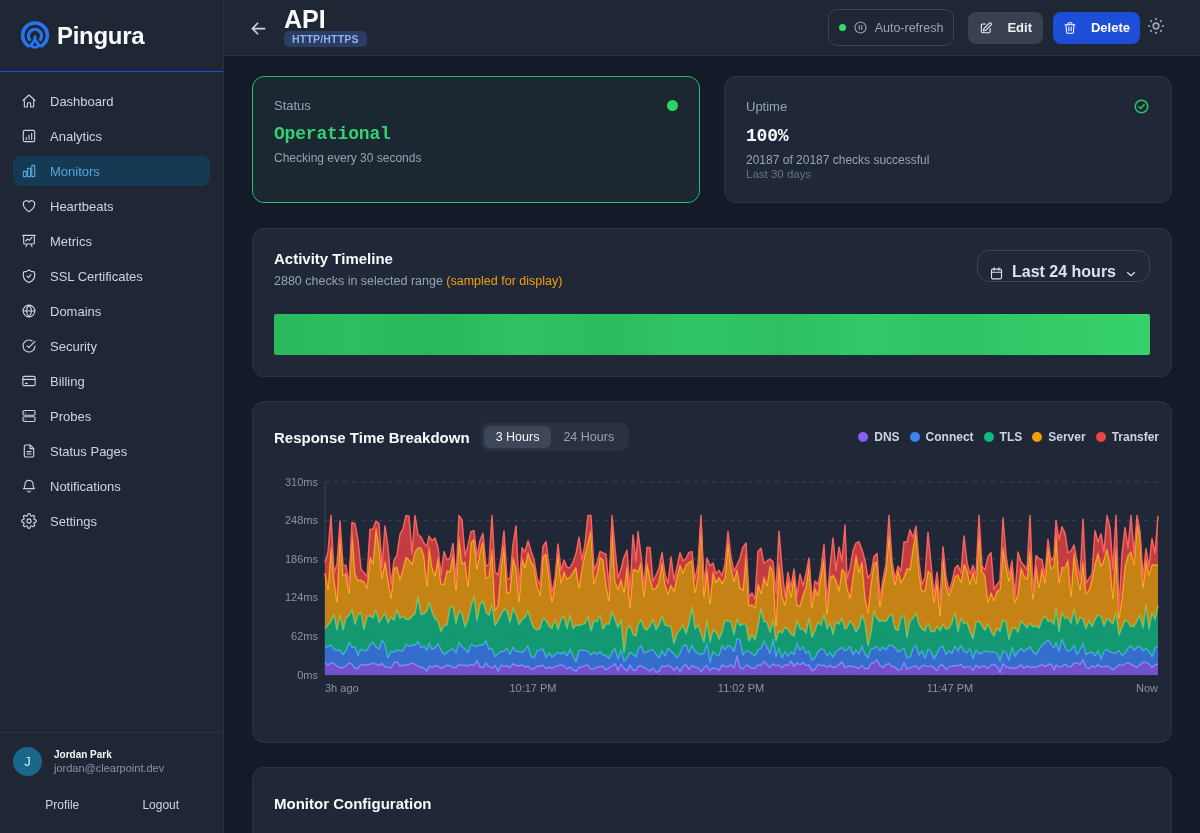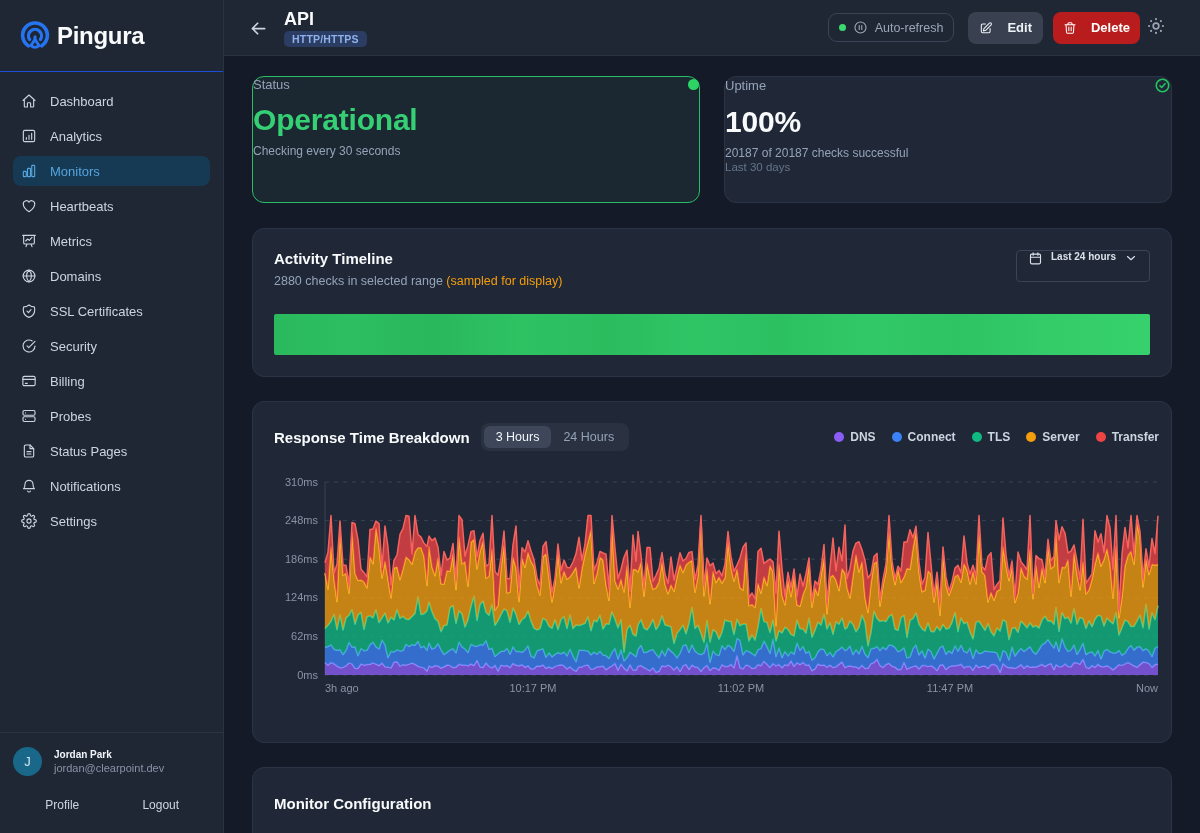--- a/index.html
+++ b/index.html
@@ -16,56 +16,56 @@
 .userrow { display:flex; align-items:center; }
 .avatar { width:29px; height:29px; border-radius:50%; background:#19688a; color:#d8e6ee; font-size:13px; display:flex; align-items:center; justify-content:center; }
 .uname { font-size:10px; font-weight:700; color:#f1f5f9; }
 .uemail { font-size:11px; color:#8a93a6; margin-top:2px; }
 .ubtns { display:flex; margin-top:22px; }
 .ubtns div { flex:1; text-align:center; font-size:12px; color:#cbd5e1; }
 .main { margin-left:224px; }
 .topbar { height:56px; background:#1f2735; border-bottom:1px solid #2a3344; display:flex; align-items:center; padding:0 34px 0 24px; }
 .backarrow { color:#cbd5e1; width:24px; margin-top:5px; }
 .titleblock { margin-left:12px; }
-.title { font-size:18px; font-weight:700; color:#f8fafc; line-height:20px; }
+.title { font-size:25px; font-weight:700; color:#f8fafc; line-height:20px; }
 .badge { display:inline-block; background:#2c3d63; color:#8fb1ec; font-size:10.5px; font-weight:700; padding:2px 8px; border-radius:5px; margin-top:1px; letter-spacing:0.2px; }
 .tbright { margin-left:auto; display:flex; align-items:center; }
-.pill { display:flex; align-items:center; border:1px solid #3a4456; border-radius:9px; height:29px; padding:0 10px; color:#9aa5b5; font-size:12.5px; }
+.pill { display:flex; align-items:center; border:1px solid #3a4456; border-radius:9px; height:37px; padding:0 10px; color:#9aa5b5; font-size:12.5px; }
 .pill .dot { width:7px; height:7px; border-radius:50%; background:#3cd96f; margin-right:7px; }
 .btn { display:flex; align-items:center; height:32px; border-radius:8px; font-size:13px; font-weight:600; padding:0 12px; }
 .btn.edit { background:#394150; color:#eef2f7; margin-left:14px; padding:0 11px; }
-.btn.delete { background:#b91c1c; color:#fff; margin-left:10px; padding:0 10px; }
+.btn.delete { background:#1d4ed8; color:#fff; margin-left:10px; padding:0 10px; }
 .btn svg { margin-right:7px; }
 .suntoggle { margin-left:6px; margin-top:1px; color:#9aa5b5; }
 .content { padding:20px 28px; }
 .statrow { display:flex; gap:24px; }
 .card { background:#202837; border:1px solid #2b3447; border-radius:12px; }
-.stat { flex:1; height:127px; }
+.stat { flex:1; height:127px; padding:21px; }
 .stat.green { background:#1b2731; border:1.5px solid #2bbd63; }
 .stathead { display:flex; align-items:center; justify-content:space-between; }
 .statlabel { font-size:13px; color:#94a3b8; }
-.statvalue { font-size:30px; font-weight:700; color:#f8fafc; margin-top:11px; letter-spacing:-0.2px; }
+.statvalue { font-size:18px; font-weight:700; color:#f8fafc; margin-top:11px; letter-spacing:-0.2px;font-family:Liberation Mono, monospace; }
 .statvalue.green { color:#35cf74; }
 .statsub { font-size:12px; color:#94a3b8; margin-top:7px; }
 .statsub2 { font-size:11.5px; color:#64748b; margin-top:1px; }
 .gdot { width:11px; height:11px; border-radius:50%; background:#2bd465; }
 .actcard { margin-top:25px; padding:21px 21px 21px 21px; }
 .acthead { display:flex; align-items:flex-start; }
 .cardtitle { font-size:15px; font-weight:700; color:#f8fafc; }
 .actsub { font-size:12.5px; color:#94a3b8; margin-top:7px; }
 .actsub .orange { color:#f59e0b; }
-.drop { margin-left:auto; display:flex; align-items:flex-start; border:1px solid #3a4456; border-radius:4px; height:32px; padding:0 11px; color:#dbe2ec; font-size:10px; font-weight:600; gap:8px; }
+.drop { margin-left:auto; display:flex; align-items:flex-end; border:1px solid #3a4456; border-radius:12px; height:32px; padding:0 11px; color:#dbe2ec; font-size:16px; font-weight:600; gap:8px; }
 .greenbar { margin-top:26px; height:41px; border-radius:2px;
  background: linear-gradient(90deg,#2aba5d 0%,#2cbe60 9%,#29b85b 18%,#2ec263 28%,#2bbc5e 38%,#2fc565 48%,#2cc061 58%,#31c967 68%,#2ec363 78%,#33cc69 88%,#36d06d 100%); }
 .respcard { margin-top:24px; padding:21px 12px 41px 21px; height:342px; }
 .resphead { display:flex; align-items:center; }
 .tabs { display:flex; background:#2a3140; border-radius:8px; padding:3px; margin-left:11px; }
 .tab { font-size:12.5px; padding:4px 12px; border-radius:6px; color:#94a3b8; }
 .tab.active { background:#3e4659; color:#f1f5f9; }
-.legend { margin-left:auto; display:flex; align-items:center; gap:16px; }
+.legend { margin-left:auto; display:flex; align-items:center; gap:10px; }
 .legitem { display:flex; align-items:center; font-size:12px; font-weight:600; color:#cbd5e1; }
 .legitem i { width:10px; height:10px; border-radius:50%; margin-right:6px; }
 .chartwrap { margin-top:19px; position:relative; } .chartwrap svg { display:block; }
 .cfgcard { margin-top:24px; padding:27px 21px; height:120px; }
 </style>
 </head>
 <body>
 <aside class="sidebar">
   <div class="logo">
       <svg width="30" height="30" viewBox="0 0 24 24" fill="none" stroke="#2575f2" stroke-linecap="round" stroke-linejoin="round">
@@ -105,31 +105,31 @@
         <span>Heartbeats</span>
       </a>
 <a>
         <svg width="16" height="16" viewBox="0 0 24 24" fill="none" stroke="currentColor" stroke-width="1.7" stroke-linecap="round" stroke-linejoin="round">
           <path d="M2.5 3.5h19M4 3.5v11a2 2 0 002 2h12a2 2 0 002-2v-11M9 16.5l-1.5 4M15 16.5l1.5 4M7 12l3-3 2.5 2 4-4.5"></path>
         </svg>
         <span>Metrics</span>
       </a>
 <a>
         <svg width="16" height="16" viewBox="0 0 24 24" fill="none" stroke="currentColor" stroke-width="1.7" stroke-linecap="round" stroke-linejoin="round">
+          <path d="M12 2.8c2.2 2 5 3.1 8 3.1.4 1.3.6 2.6.6 4 0 5.6-3.7 10.3-8.6 11.6C7.1 20.2 3.4 15.5 3.4 9.9c0-1.4.2-2.7.6-4 3 0 5.8-1.1 8-3.1z"></path>
+          <path d="M9 12.2l2.2 2.2 3.8-4.4"></path>
+        </svg>
+        <span>SSL Certificates</span>
+      </a>
+<a>
+        <svg width="16" height="16" viewBox="0 0 24 24" fill="none" stroke="currentColor" stroke-width="1.7" stroke-linecap="round" stroke-linejoin="round">
           <circle cx="12" cy="12" r="8.8"></circle>
           <path d="M3.2 12h17.6M12 3.2c2.3 2.2 3.6 5.3 3.6 8.8s-1.3 6.6-3.6 8.8c-2.3-2.2-3.6-5.3-3.6-8.8S9.7 5.4 12 3.2z"></path>
         </svg>
         <span>Domains</span>
-      </a>
-<a>
-        <svg width="16" height="16" viewBox="0 0 24 24" fill="none" stroke="currentColor" stroke-width="1.7" stroke-linecap="round" stroke-linejoin="round">
-          <path d="M12 2.8c2.2 2 5 3.1 8 3.1.4 1.3.6 2.6.6 4 0 5.6-3.7 10.3-8.6 11.6C7.1 20.2 3.4 15.5 3.4 9.9c0-1.4.2-2.7.6-4 3 0 5.8-1.1 8-3.1z"></path>
-          <path d="M9 12.2l2.2 2.2 3.8-4.4"></path>
-        </svg>
-        <span>SSL Certificates</span>
       </a>
 <a>
         <svg width="16" height="16" viewBox="0 0 24 24" fill="none" stroke="currentColor" stroke-width="1.7" stroke-linecap="round" stroke-linejoin="round">
           <path d="M21 12a9 9 0 11-4.2-7.6"></path>
           <path d="M9 11.8l2.6 2.6L21 5"></path>
         </svg>
         <span>Security</span>
       </a>
 <a>
         <svg width="16" height="16" viewBox="0 0 24 24" fill="none" stroke="currentColor" stroke-width="1.7" stroke-linecap="round" stroke-linejoin="round">

